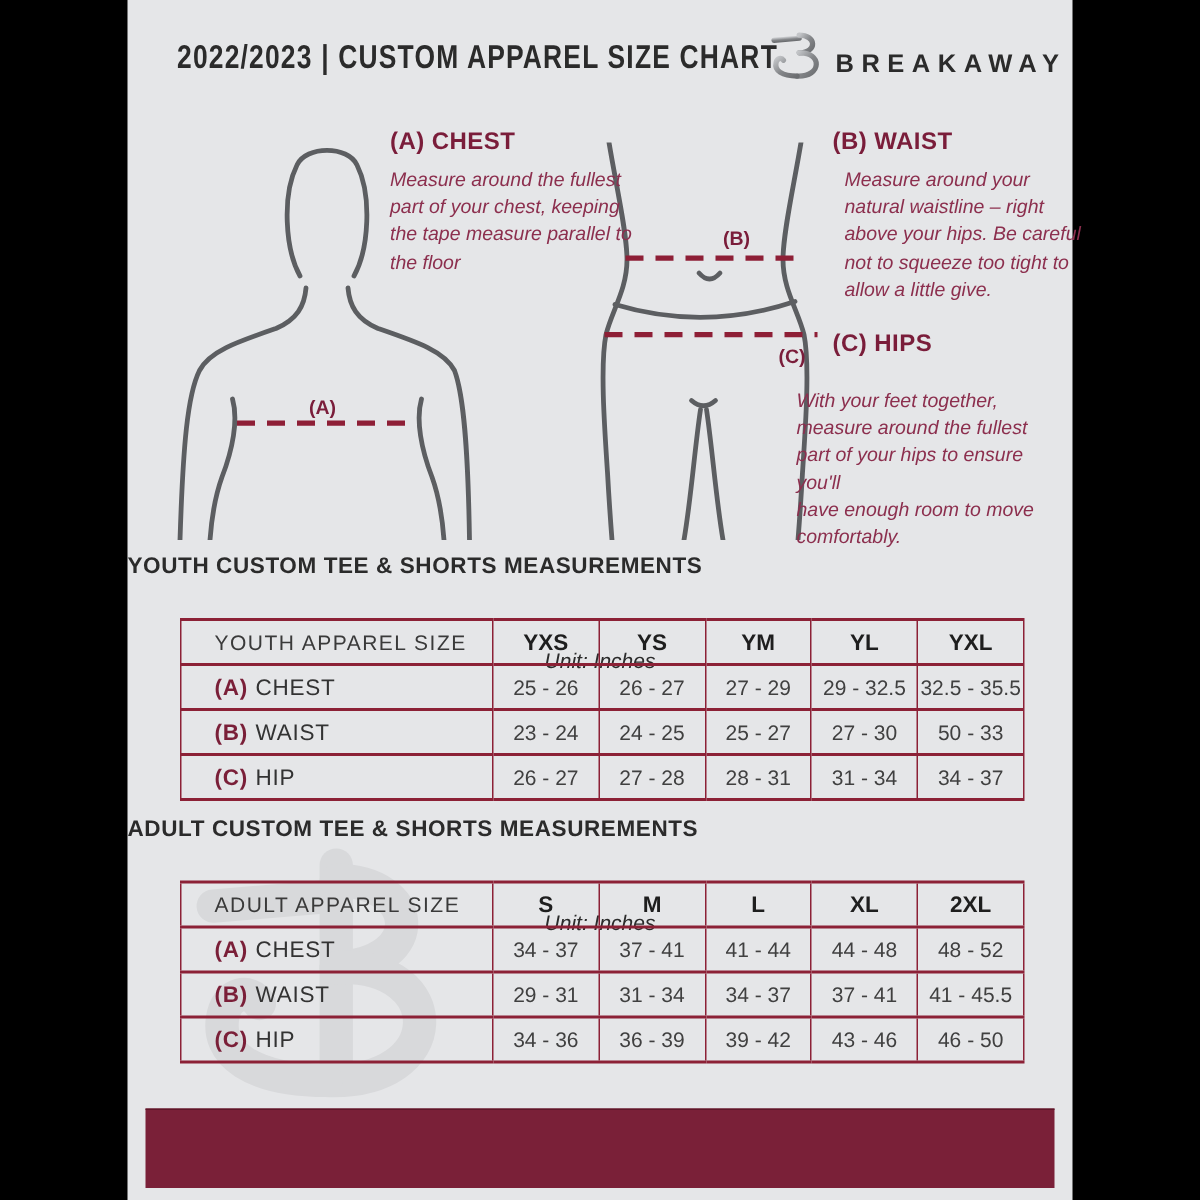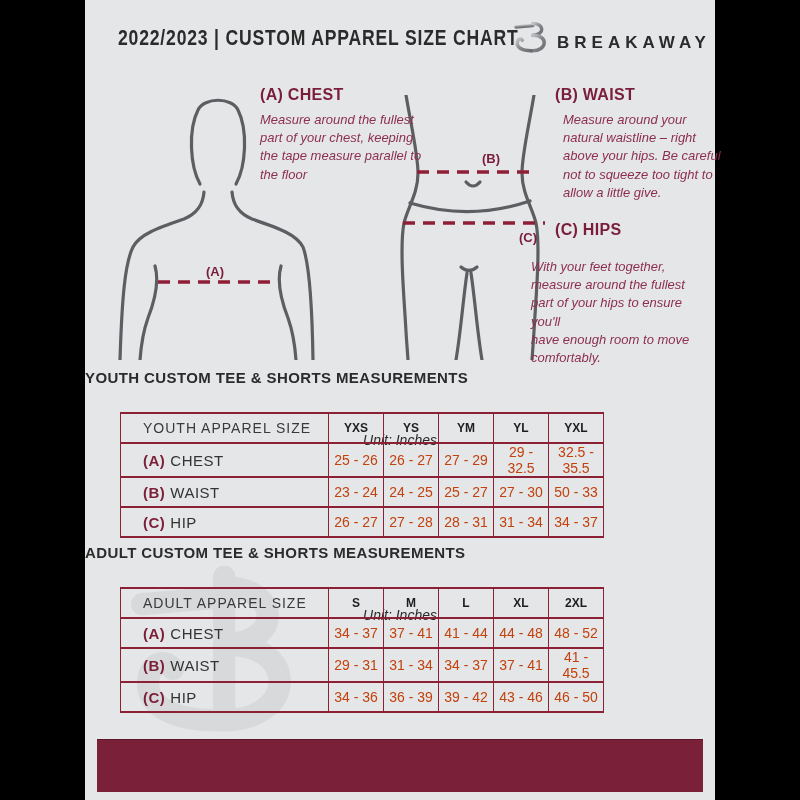--- a/index.html
+++ b/index.html
@@ -35,28 +35,28 @@
   .fig .dash{stroke:#8e1f36;stroke-width:3.5;stroke-dasharray:12 8;stroke-linecap:butt;}
   .fig text{font-family:"Liberation Sans","DejaVu Sans",sans-serif;font-size:13px;font-weight:bold;fill:#7a1d3a;}
 
   
   .sec-title{position:absolute;left:0;width:630px;text-align:left;font-weight:bold;font-size:15px;color:#2b2b2b;letter-spacing:.4px;}
   .sec-unit{position:absolute;left:0;width:630px;text-align:center;font-style:italic;font-size:14px;color:#2b2b2b;margin-top:44px;}
   #youth-title{top:369px;} #youth-unit{top:388px;}
   #adult-title{top:544px;} #adult-unit{top:563px;}
 
   
-  .size-table{position:absolute;left:35px;width:484px;border-collapse:collapse;table-layout:fixed;z-index:1;}
+  .size-table{position:absolute;left:35px;width:563px;border-collapse:collapse;table-layout:fixed;z-index:1;}
   #youth-table{top:412px;} #adult-table{top:587px;padding-left:48px;}
   .size-table th,.size-table td{
     border:1px solid #8c2136;border-top-width:2px;border-bottom-width:2px;
-    height:28px;padding:0;text-align:center;font-size:14px;color:#c2410c;background:transparent;
+    height:28px;padding:0;text-align:center;font-size:14px;color:#404040;background:transparent;
   }
   .size-table .c0{width:185px;text-align:left;padding-left:22px;}
-  .size-table th{font-weight:bold;font-size:12px;color:#1e1e1e;}
+  .size-table th{font-weight:bold;font-size:15px;color:#1e1e1e;}
   .size-table th.c0{font-weight:normal;font-size:14px;letter-spacing:1px;color:#3a3a3a;}
   .size-table td.c0{font-size:15px;color:#333;letter-spacing:.5px;}
   .pfx{color:#7a1f38;font-weight:bold;margin-right:5px;}
 
   
   .watermark{position:absolute;left:8px;top:546px;z-index:0;}
   .watermark path{fill:none;stroke:#d8d9db;stroke-width:6.5;stroke-linecap:round;stroke-linejoin:round;}
   .footer{position:absolute;left:12px;top:739px;width:606px;height:52px;background:#7a2038;border-top:1px solid #5f1628;z-index:1;}
 
   

